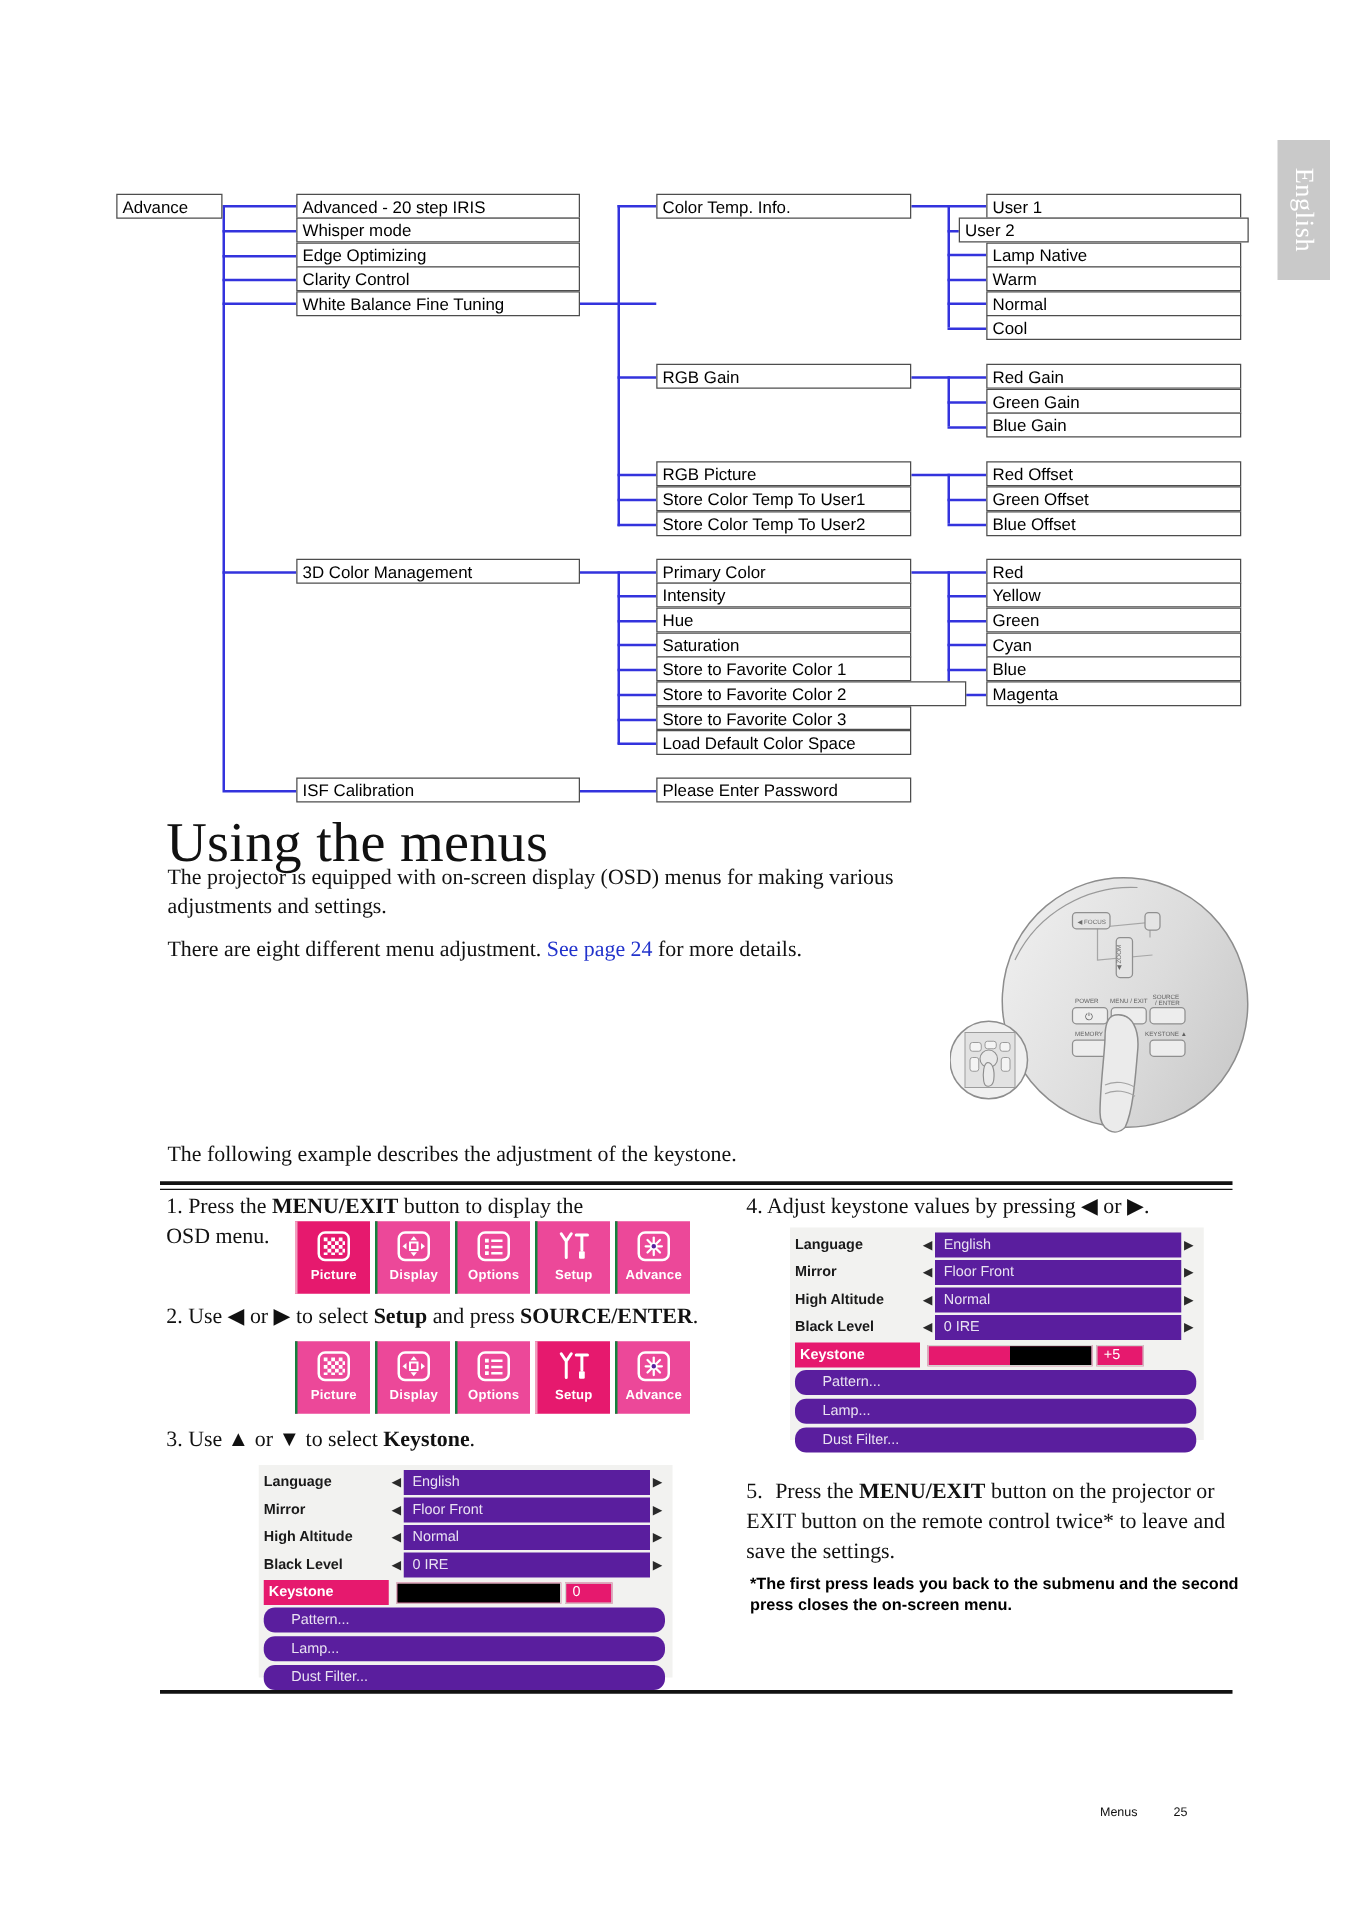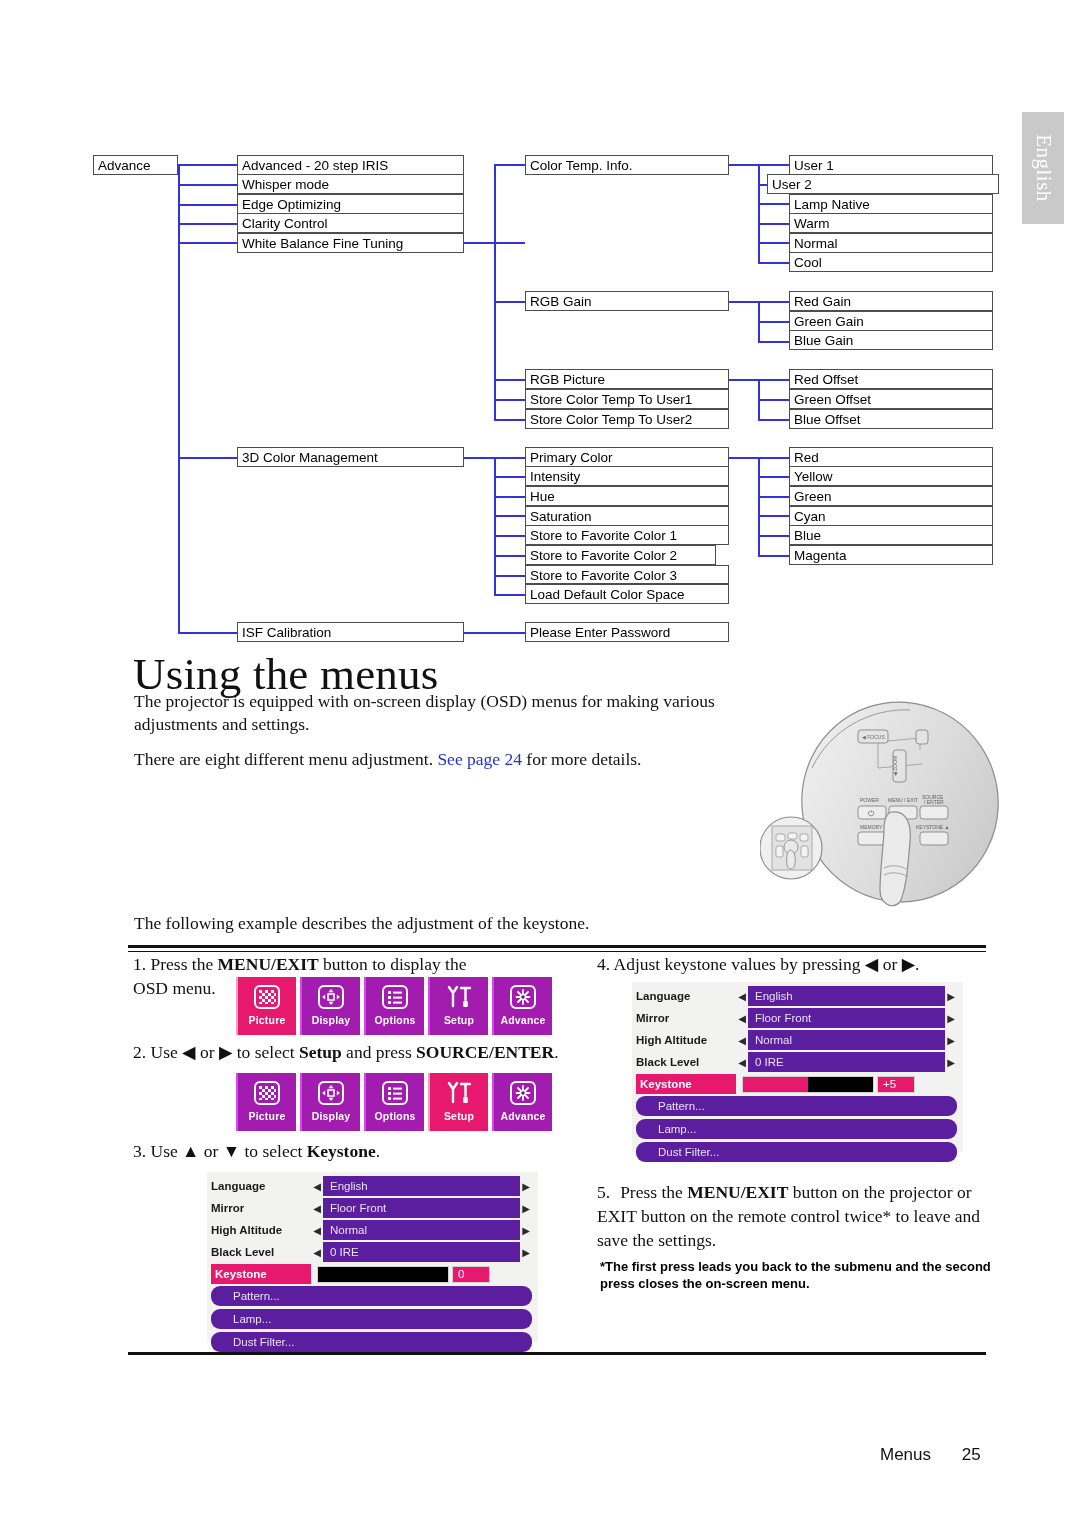--- a/index.html
+++ b/index.html
@@ -69,24 +69,24 @@
   .step b{font-weight:bold;}
   .note{
     position:absolute;
     font-family:"Liberation Sans", sans-serif;
     font-weight:bold;font-size:13px;line-height:17px;color:#000;
   }
 
   
   .iconbar{position:absolute;display:flex;gap:4px;margin-left:28px;}
   .micon{
-    width:60px;height:58px;background:#a21caf;
+    width:60px;height:58px;background:#ec4899;
     display:flex;flex-direction:column;align-items:center;
     justify-content:flex-start;
-    border-left:2px solid #d946ef;
+    border-left:2px solid #15803d;
     box-sizing:border-box;
   }
   .micon.sel{background:#e6196e;border-left:2px solid #f0a0bf;}
   .micon .glyph{
     margin-top:5px;width:32px;height:30px;
     display:flex;align-items:center;justify-content:center;
   }
   .micon .cap{
     font-family:"Liberation Sans", sans-serif;
     font-weight:bold;font-size:10.5px;color:#ffffff;
@@ -130,21 +130,21 @@
     border-radius:9px;box-sizing:border-box;
     font-family:"Liberation Sans", sans-serif;font-size:11.5px;
   }
 
   
   #remote-illustration{position:absolute;left:760px;top:690px;width:250px;height:230px;}
 
   
   #footer{
     position:absolute;left:880px;top:1445px;
-    font-family:"Liberation Sans", sans-serif;font-size:17px;color:#111;
+    font-family:"Liberation Sans", sans-serif;font-size:10px;color:#111;
   }
   #footer .pg{margin-left:26px;}
 </style>
 </head>
 <body>
 
 <div class="page">
 
   <div id="english-tab">
     <span>English</span>
@@ -225,21 +225,21 @@
 
     <div class="tbox" style="left:525px;top:369px;width:204px;height:20px;"><span>RGB Picture</span></div>
     <div class="tbox" style="left:525px;top:389px;width:204px;height:20px;"><span>Store Color Temp To User1</span></div>
     <div class="tbox" style="left:525px;top:409px;width:204px;height:20px;"><span>Store Color Temp To User2</span></div>
 
     <div class="tbox" style="left:525px;top:447px;width:204px;height:20px;"><span>Primary Color</span></div>
     <div class="tbox" style="left:525px;top:466px;width:204px;height:20px;"><span>Intensity</span></div>
     <div class="tbox" style="left:525px;top:486px;width:204px;height:20px;"><span>Hue</span></div>
     <div class="tbox" style="left:525px;top:506px;width:204px;height:20px;"><span>Saturation</span></div>
     <div class="tbox" style="left:525px;top:525px;width:204px;height:20px;"><span>Store to Favorite Color 1</span></div>
-    <div class="tbox" style="left:525px;top:545px;width:191px;height:20px;"><span>Store to Favorite Color 2</span></div>
+    <div class="tbox" style="left:525px;top:545px;width:248px;height:20px;"><span>Store to Favorite Color 2</span></div>
     <div class="tbox" style="left:525px;top:565px;width:204px;height:19px;"><span>Store to Favorite Color 3</span></div>
     <div class="tbox" style="left:525px;top:584px;width:204px;height:20px;"><span>Load Default Color Space</span></div>
 
     <div class="tbox" style="left:525px;top:622px;width:204px;height:20px;"><span>Please Enter Password</span></div>
 
     <div class="tbox" style="left:789px;top:155px;width:204px;height:20px;"><span>User 1</span></div>
     <div class="tbox" style="left:767px;top:174px;width:232px;height:20px;"><span>User 2</span></div>
     <div class="tbox" style="left:789px;top:194px;width:204px;height:20px;"><span>Lamp Native</span></div>
     <div class="tbox" style="left:789px;top:213px;width:204px;height:20px;"><span>Warm</span></div>
     <div class="tbox" style="left:789px;top:233px;width:204px;height:20px;"><span>Normal</span></div>

